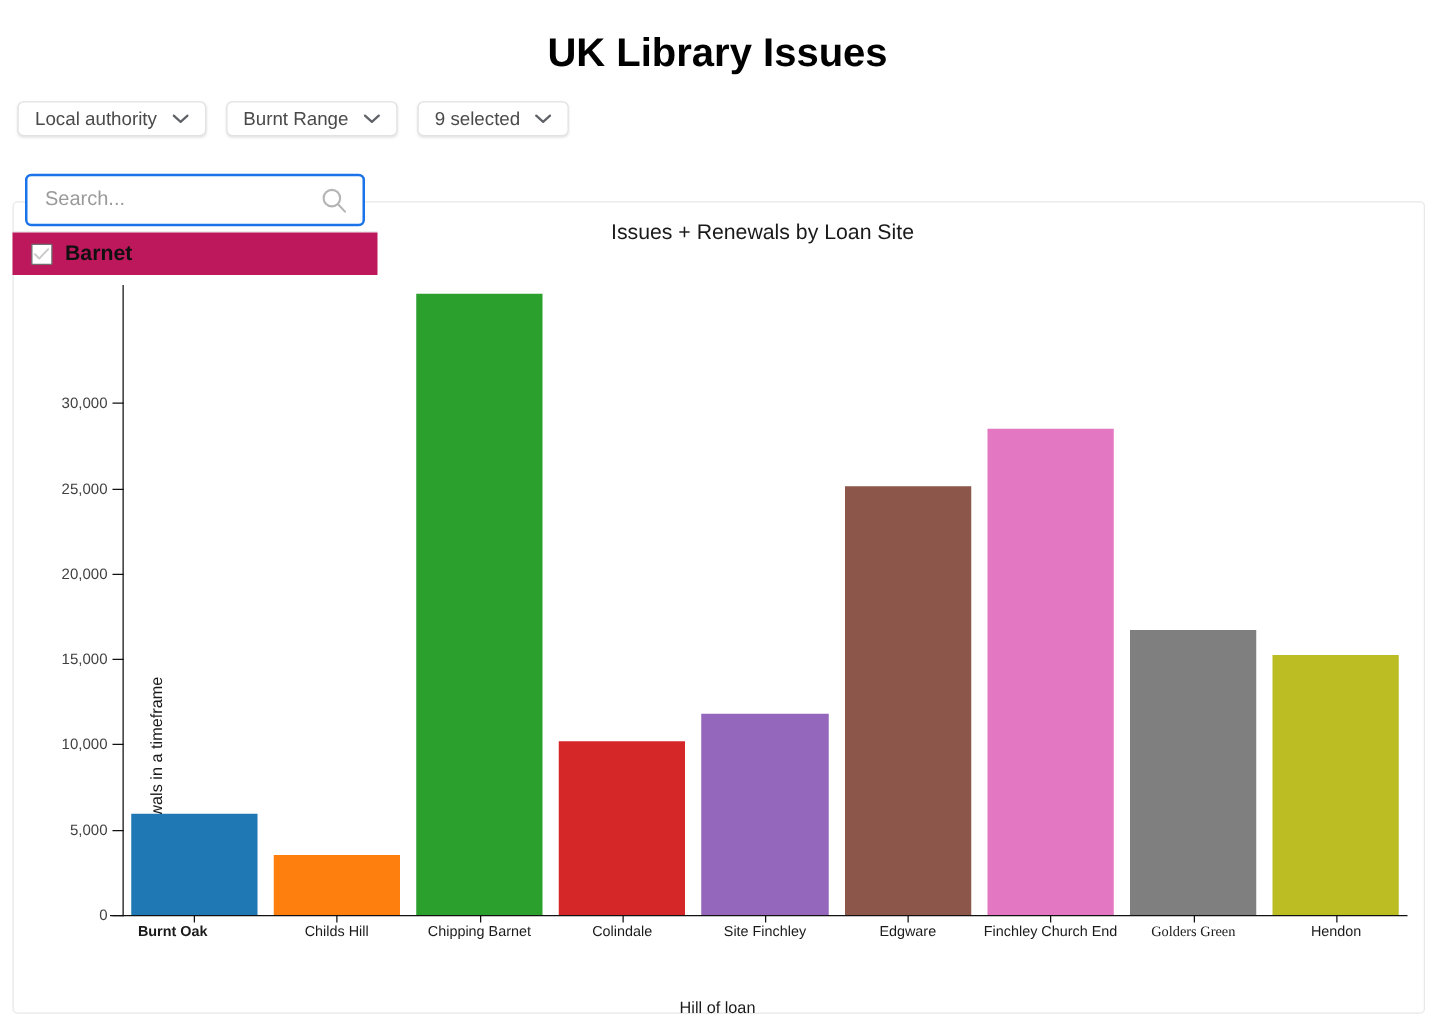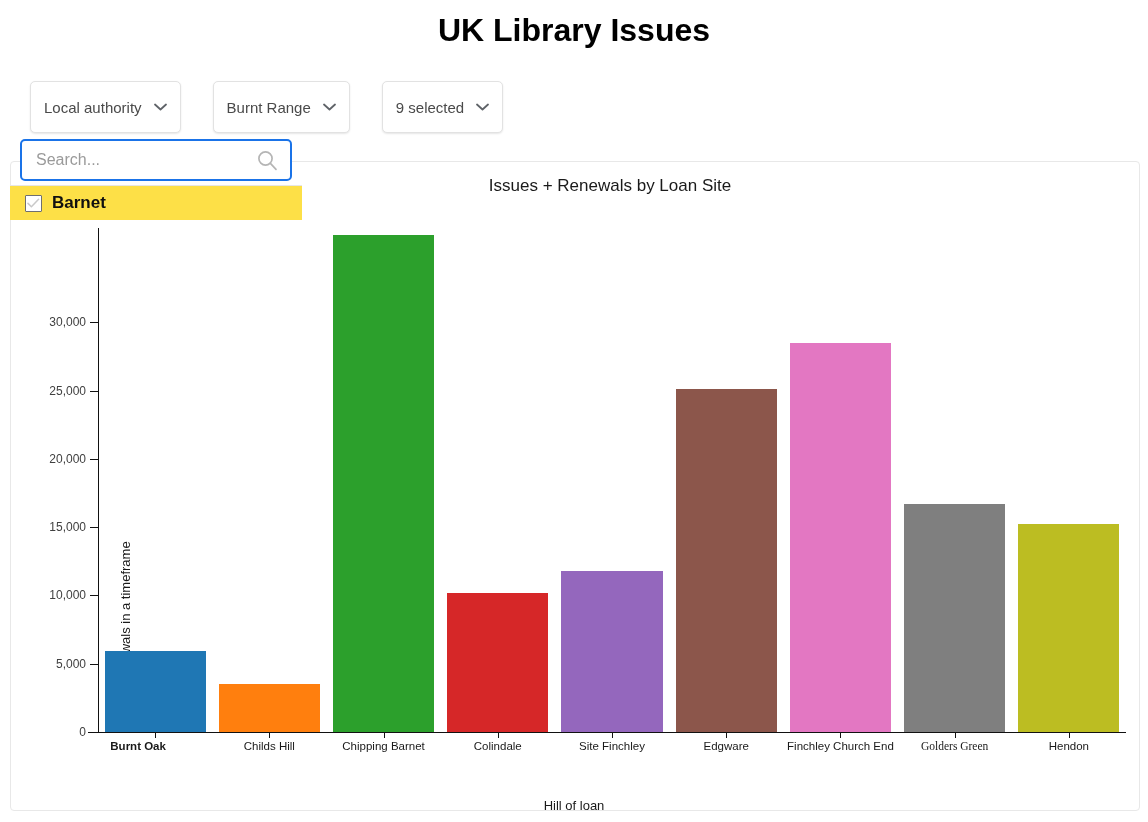--- a/index.html
+++ b/index.html
@@ -12,21 +12,21 @@
     position: relative;
     width: 1148px;
     height: 822px;
     overflow: hidden;
     background: #ffffff;
   }
 
   
   .page-title {
     position: absolute;
-    top: 12px;
+    top: 24px;
     left: 0;
     width: 1148px;
     text-align: center;
     font-size: 32px;
     font-weight: bold;
     color: #000000;
     letter-spacing: 0px;
   }
 
   
@@ -36,27 +36,26 @@
     left: 14px;
     display: flex;
     gap: 16px;
     align-items: flex-start;
   }
   .dropdown {
     background: #ffffff;
     border: 1px solid #e2e2e2;
     border-radius: 5px;
     box-shadow: 0 1px 2px rgba(0,0,0,0.10);
-    height: 52px;
+    height: 28px;
     display: flex;
     align-items: center;
     padding: 0 13px;
     box-sizing: border-box;
     cursor: pointer;
-    margin-left: 16px;
   }
   .dropdown-label {
     font-size: 15px;
     color: #4a4a4a;
     white-space: nowrap;
   }
   .caret {
     margin-left: 12px;
     display: inline-block;
     line-height: 0;
@@ -97,21 +96,21 @@
     left: 10px;
     width: 292px;
   }
   .list-divider {
     height: 1px;
     background: #e6e6e6;
     width: 292px;
   }
   .list-item {
     height: 34px;
-    background: #fde047;
+    background: #be185d;
     display: flex;
     align-items: center;
     padding-left: 15px;
     box-sizing: border-box;
     cursor: pointer;
   }
   .list-item .checkbox {
     width: 15px;
     height: 15px;
     border: 1px solid #6f6f6f;

